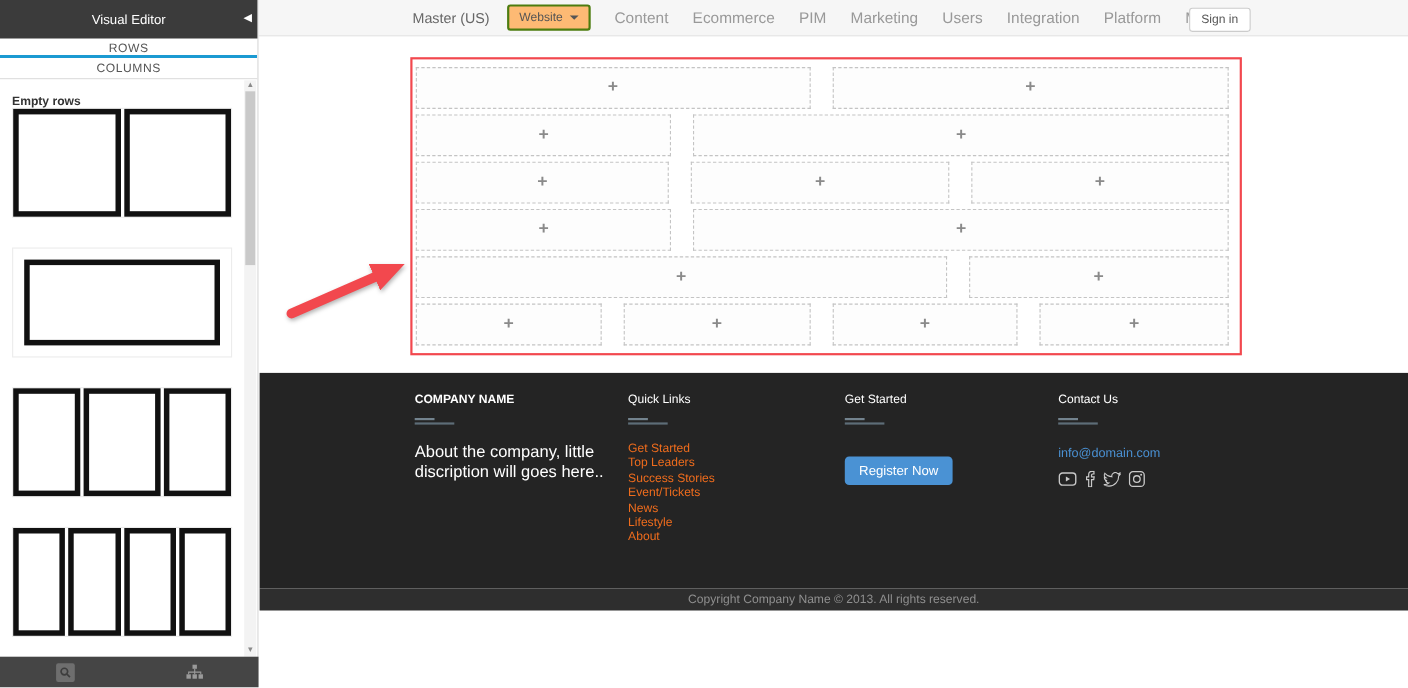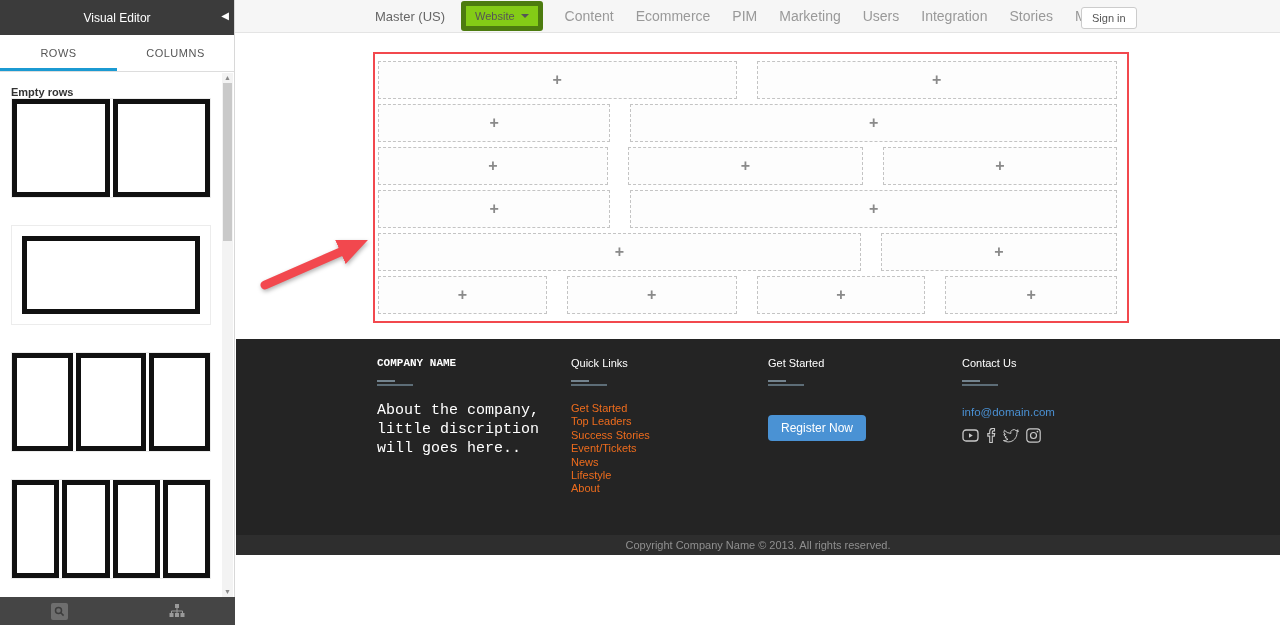--- a/index.html
+++ b/index.html
@@ -5,21 +5,21 @@
   * { margin:0; padding:0; box-sizing:border-box; }
   html,body { width:1280px; height:625px; overflow:hidden; }
   body { font-family:"Liberation Sans", sans-serif; background:#fff; position:relative; }
 
   
   .sidebar { position:absolute; left:0; top:0; width:235px; height:625px; background:#fff;
              border-right:1px solid #d8d8d8; z-index:5; }
   .sb-header { height:35px; background:#3b3b3b; color:#fff; display:flex; align-items:center;
                justify-content:center; font-size:12px; position:relative; }
   .sb-collapse { position:absolute; right:5px; top:10px; color:#fff; font-size:10px; cursor:pointer; }
-  .sb-tabs { height:37px; display:flex; border-bottom:1px solid #ddd; }
+  .sb-tabs { height:37px; display:flex; border-bottom:1px solid #ddd;flex-direction:column; }
   .sb-tab { flex:1; display:flex; align-items:center; justify-content:center; font-size:11px;
             color:#555; letter-spacing:.5px; cursor:pointer; }
   .sb-tab.active { box-shadow:inset 0 -3px 0 #1b9ad2; }
   .sb-content { position:absolute; top:73px; bottom:28px; left:0; width:222px; background:#fff;
                 overflow:hidden; padding:13px 0 0 11px; }
   .sb-section-title { font-size:11px; font-weight:bold; color:#333; margin-bottom:0; }
   .thumb { width:200px; height:100px; border:1px solid #ececec; background:#fff; display:flex;
            gap:3px; margin-bottom:27px; cursor:pointer; }
   .thumb.inset { padding:10px; }
   .tbox { border:5px solid #111; background:#fff; }
@@ -33,21 +33,21 @@
   .sb-bottombar { position:absolute; bottom:0; left:0; width:235px; height:28px; background:#454545;
                   display:flex; align-items:center; justify-content:space-around; }
   .bb-icon { display:flex; align-items:center; justify-content:center; cursor:pointer; }
   .bb-zoom { width:17px; height:17px; background:#6e6e6e; border-radius:2px; }
 
   
   .main { position:absolute; left:235px; top:0; right:0; height:625px; background:#fff; }
   .topnav { height:33px; background:#f6f6f6; border-bottom:1px solid #e4e4e4; display:flex;
             align-items:center; padding-left:140px; position:relative; }
   .site-label { font-size:13px; font-weight:normal; color:#666; margin-right:16px; }
-  .dd-btn { background:#84cc16; border:5px solid #4d7c0f; border-radius:3px; padding:4px 9px; font-size:11px;
+  .dd-btn { background:#fdba74; border:2px solid #4d7c0f; border-radius:3px; padding:4px 9px; font-size:11px;
             color:#555; display:flex; align-items:center; gap:6px; cursor:pointer; }
   .caret { width:0; height:0; border-left:4px solid transparent; border-right:4px solid transparent;
            border-top:4px solid #555; }
   .nav-link { font-size:14px; color:#999; margin-left:22px; text-decoration:none; cursor:pointer; }
   .signin-btn { position:absolute; left:846px; top:7px; background:#fff; border:1px solid #ccc;
                 border-radius:3px; padding:4px 10px; font-size:11px; color:#555; cursor:pointer;text-align:center; }
   .stray { position:absolute; left:-5px; top:46px; font-size:12px; color:#8a7540; z-index:1; }
 
   
   .sel-rect { position:absolute; left:138px; top:52px; width:756px; height:271px;
@@ -57,21 +57,21 @@
   .erow { display:flex; gap:20px; height:38px; }
   .ecell { border:1px dashed #c4c4c4; background:#fdfdfd; display:flex; align-items:center;
            justify-content:center; cursor:pointer; }
   .plus { color:#8a8a8a; font-size:16px; font-weight:bold; line-height:1; }
   .arrow-svg { position:absolute; left:20px; top:230px; z-index:3; pointer-events:none;
                filter:drop-shadow(1px 2px 2px rgba(0,0,0,.3)); }
 
   
   .footer { position:absolute; left:1px; right:0; top:339px; height:196px; background:#242424; }
   .fcol { position:absolute; top:18px; }
-  .fcol1 { left:141px; width:186px;font-family:Liberation Mono, monospace; }
+  .fcol1 { left:141px; width:186px; }
   .fcol2 { left:335px; width:170px; }
   .fcol3 { left:532px; width:190px; }
   .fcol4 { left:726px; width:180px; }
   .fhead { font-size:11px; color:#fff; margin-bottom:11px; }
   .fhead.hd-bold { font-weight:bold; }
   .fdivider { margin-bottom:16px; }
   .fdivider .l1 { width:18px; height:2px; background:#73838e; margin-bottom:2px; }
   .fdivider .l2 { width:36px; height:2px; background:#5d6d77; }
   .ftext { font-size:15px; color:#fff; line-height:1.25; }
   .flinks { list-style:none; }
@@ -154,21 +154,21 @@
       <span>Website</span>
       <span class="caret"></span>
     </button>
     <nav style="display:flex">
         <a class="nav-link">Content</a>
         <a class="nav-link">Ecommerce</a>
         <a class="nav-link">PIM</a>
         <a class="nav-link">Marketing</a>
         <a class="nav-link">Users</a>
         <a class="nav-link">Integration</a>
-        <a class="nav-link">Stories</a>
+        <a class="nav-link">Platform</a>
         <a class="nav-link">Maps</a>
       </nav>
     <button class="signin-btn">Sign in</button>
   </div>
 
   <div class="grid">
       <div class="erow">
         <div class="ecell" style="flex: 358 1 0px;">
           <span class="plus">+</span>
         </div>

